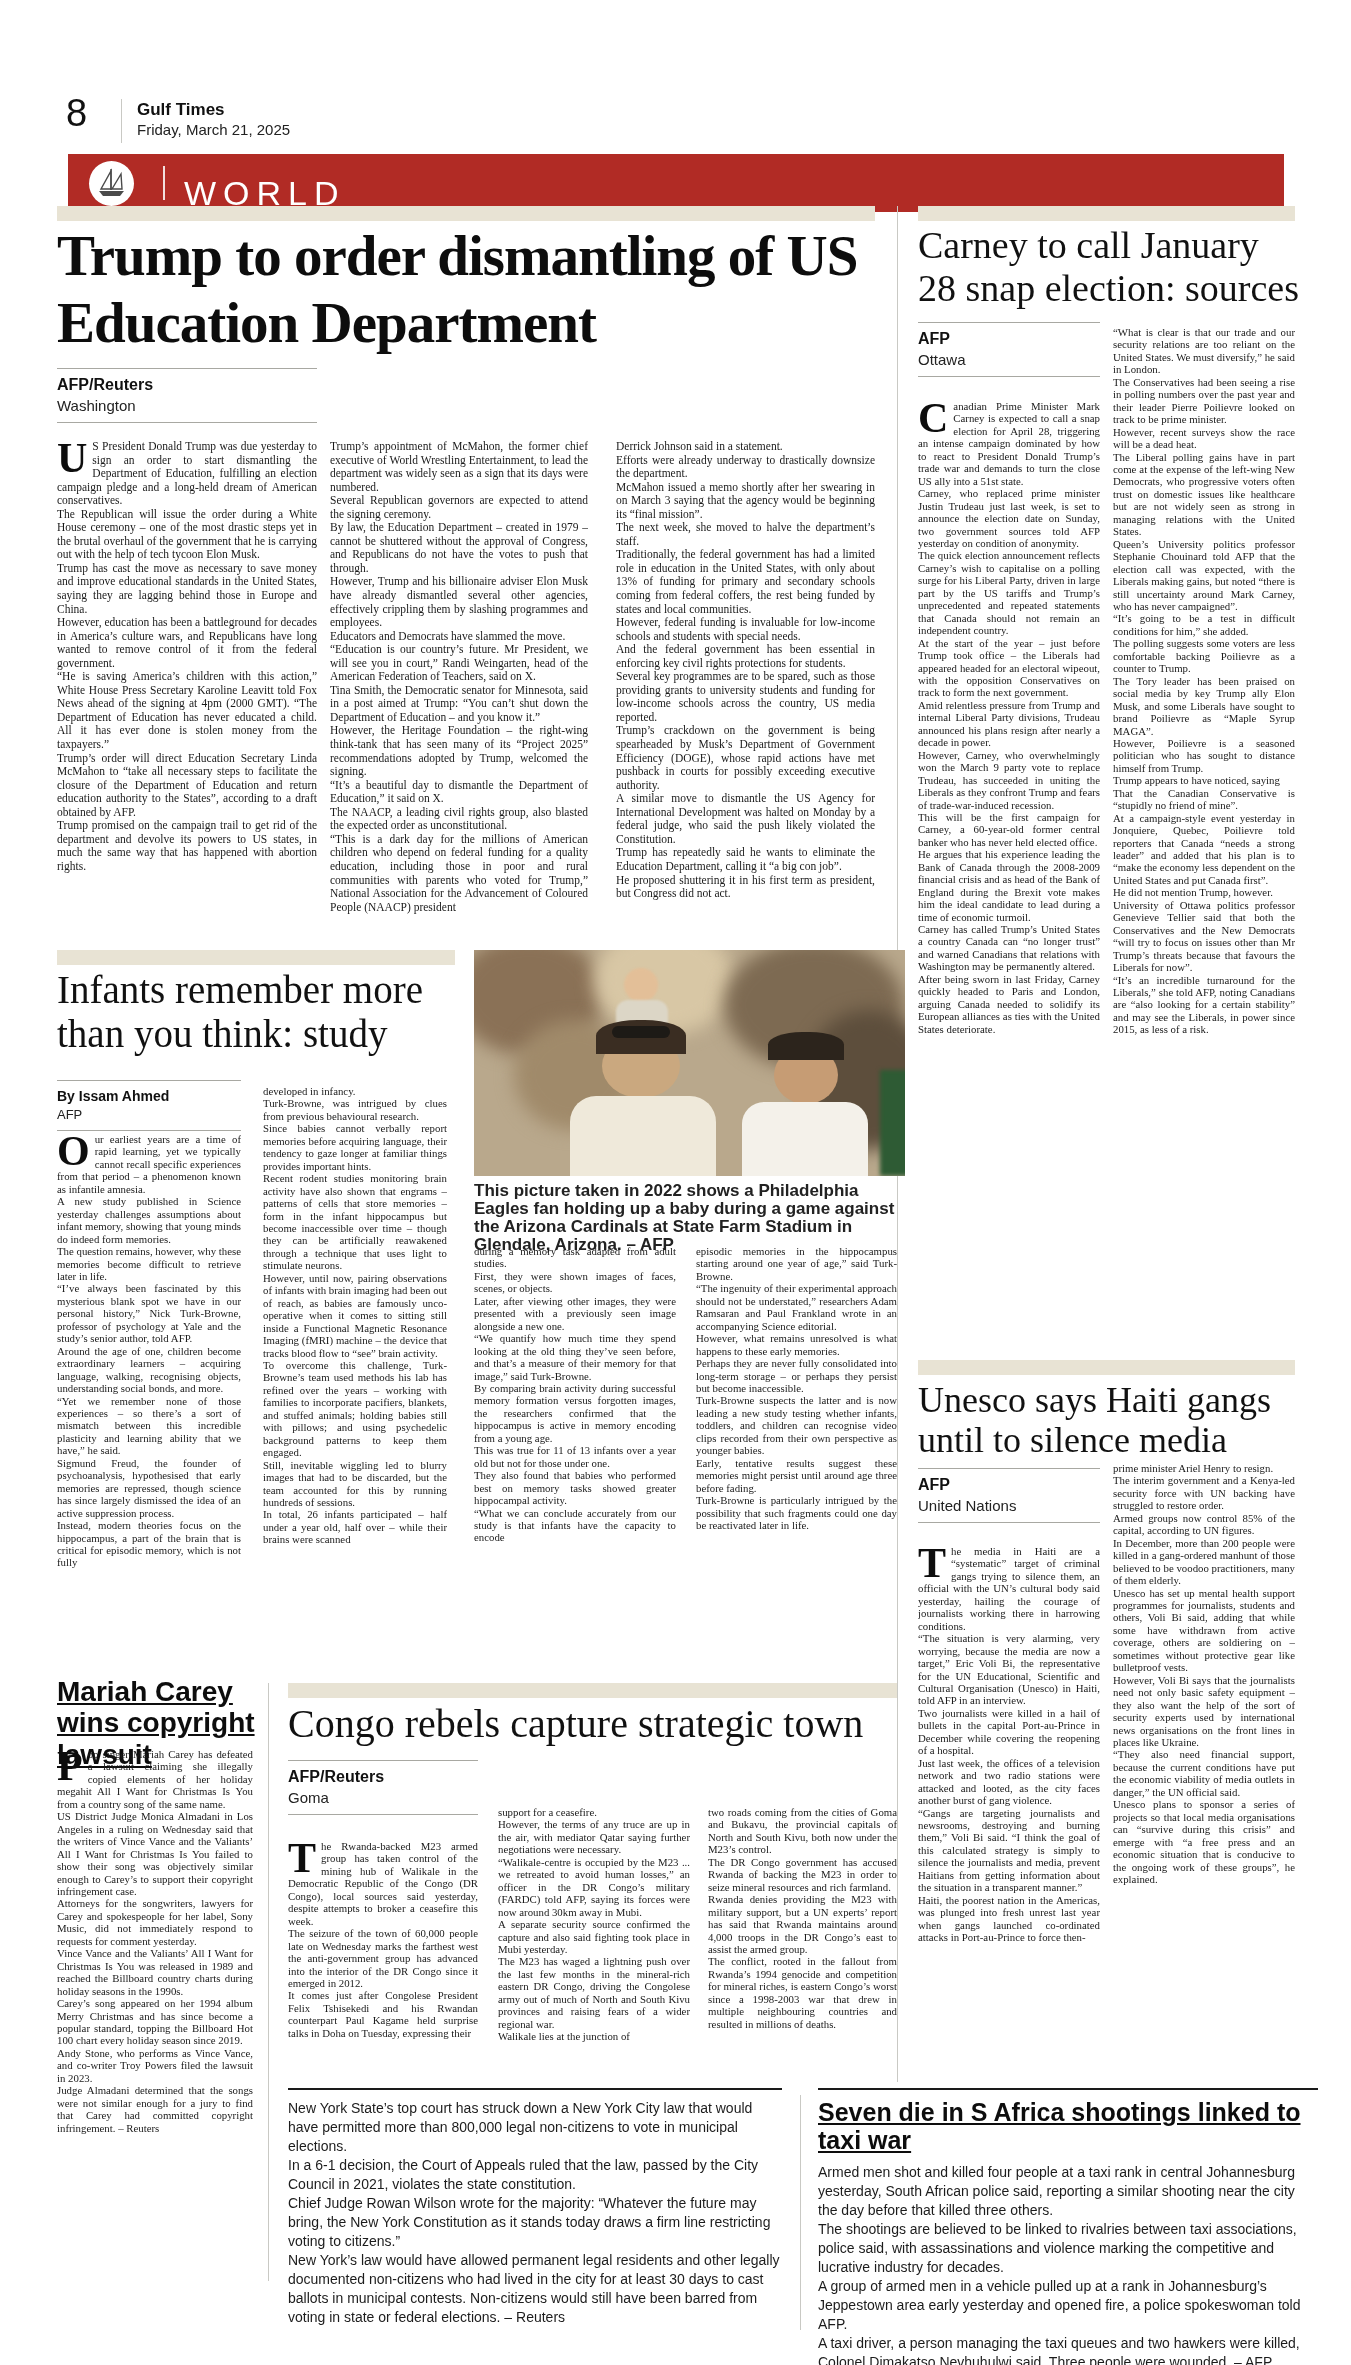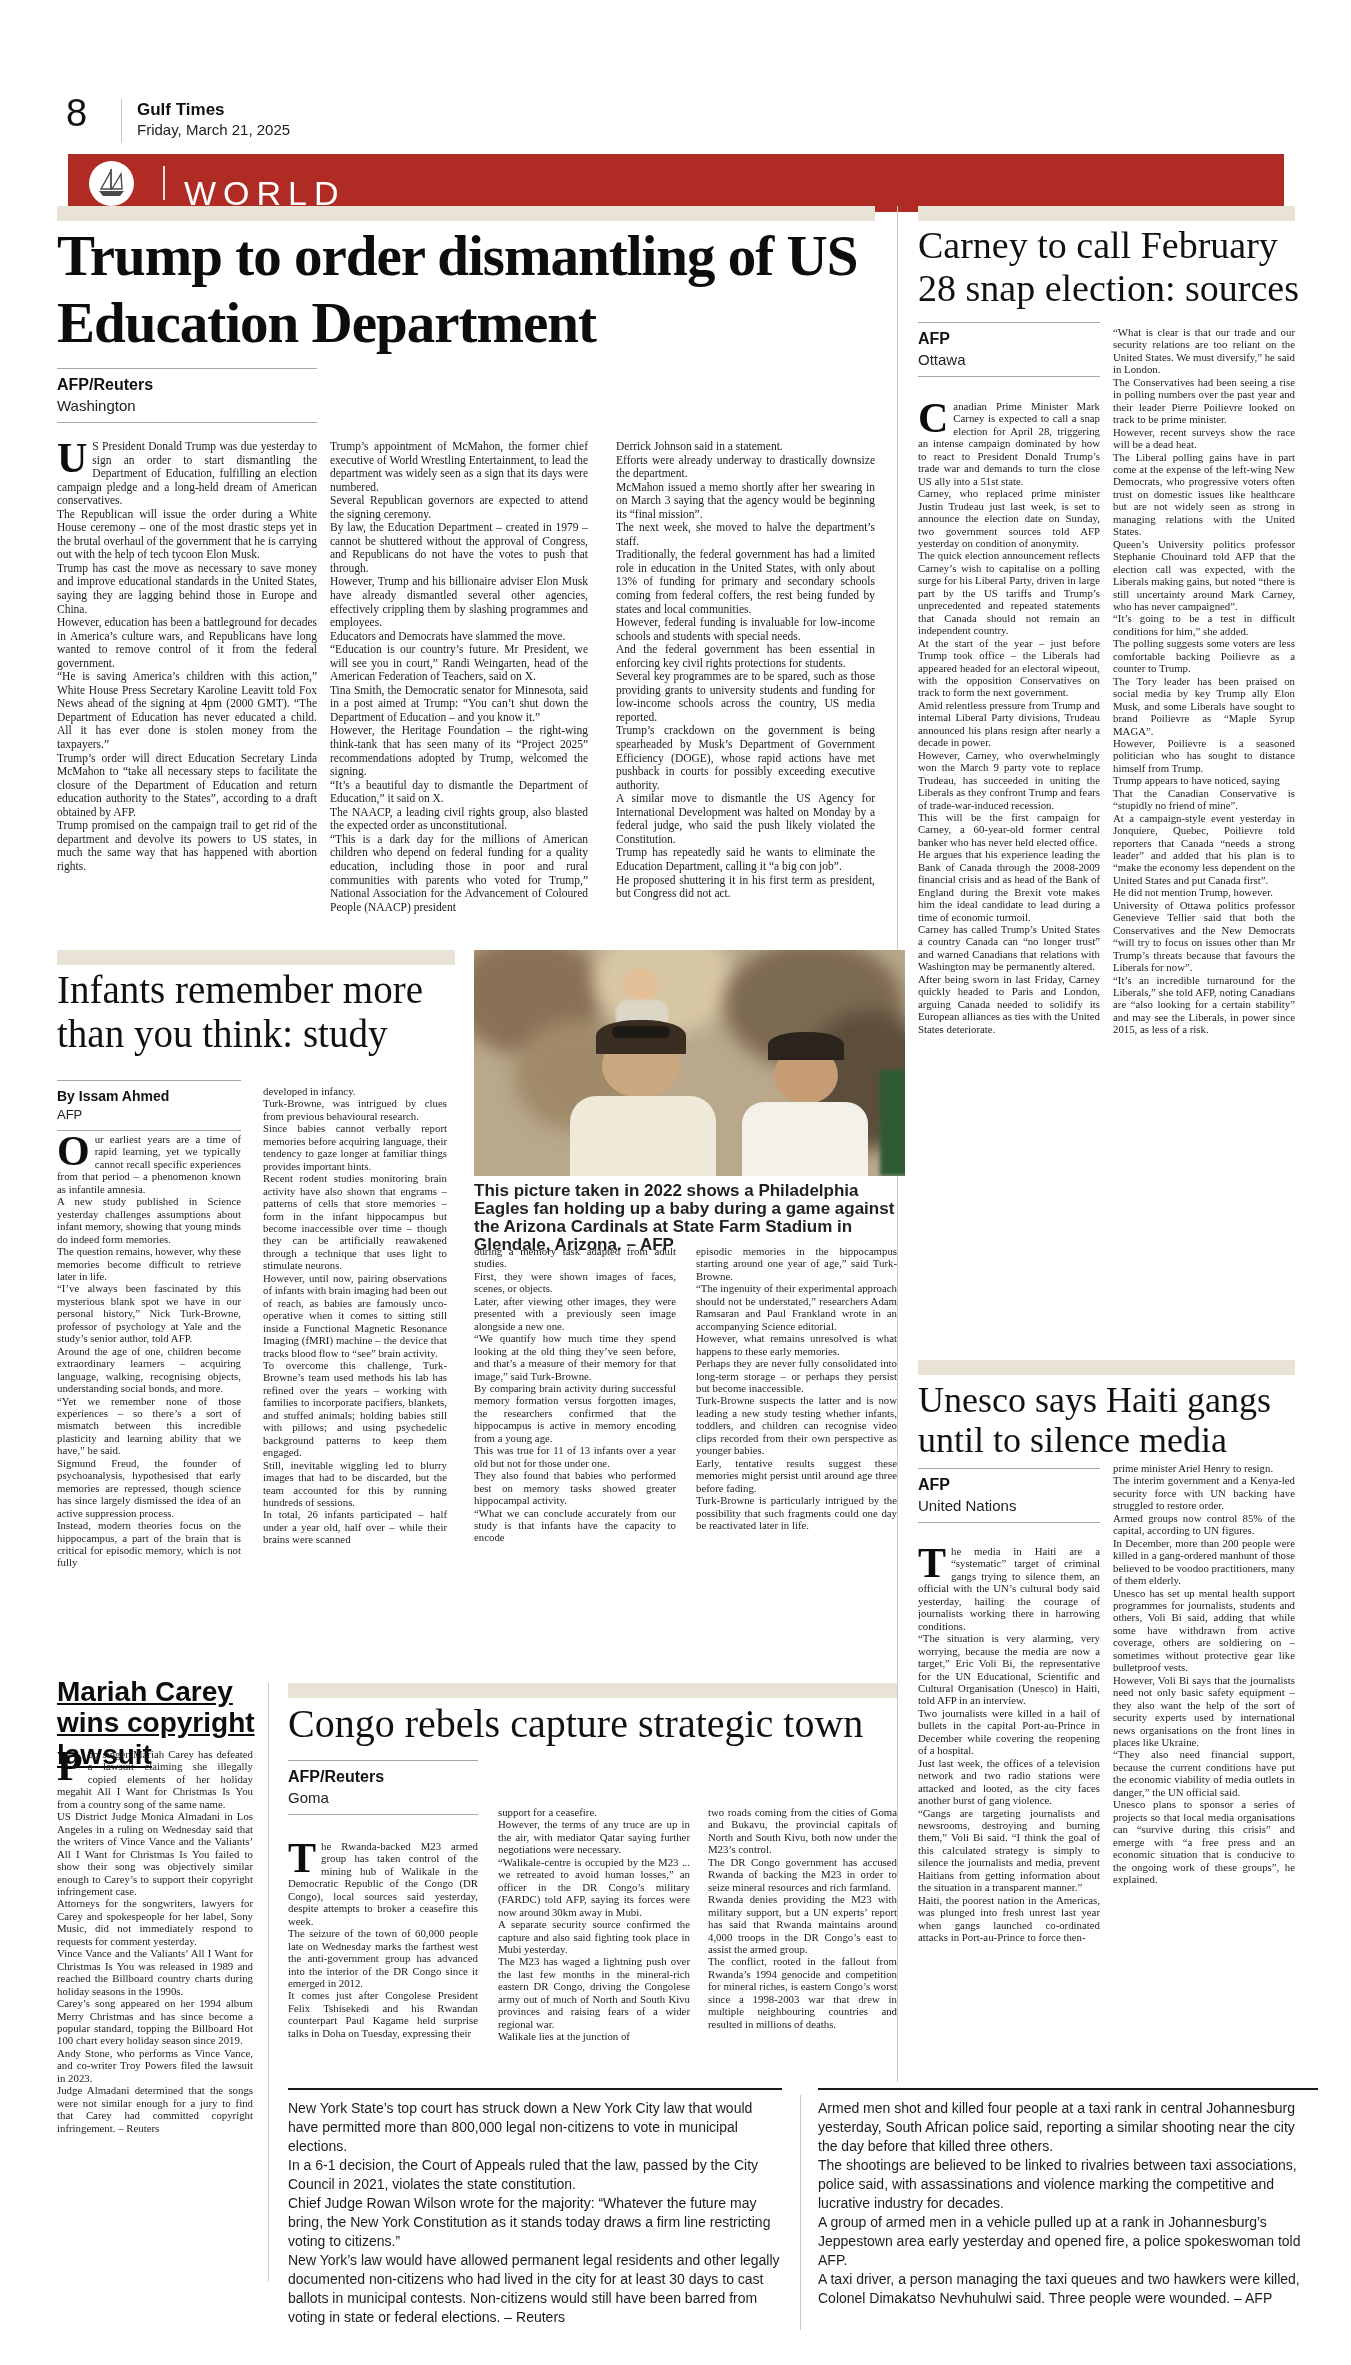--- a/index.html
+++ b/index.html
@@ -83,21 +83,21 @@
 And the federal government has been essential in enforcing key civil rights protections for students.
 Several key programmes are to be spared, such as those providing grants to university students and funding for low-income schools across the country, US media reported.
 Trump’s crackdown on the government is being spearheaded by Musk’s Department of Government Efficiency (DOGE), whose rapid actions have met pushback in courts for possibly exceeding executive authority.
 A similar move to dismantle the US Agency for International Development was halted on Monday by a federal judge, who said the push likely violated the Constitution.
 Trump has repeatedly said he wants to eliminate the Education Department, calling it “a big con job”.
 He proposed shuttering it in his first term as president, but Congress did not act.</div>
 
 <div class="abs rule-v" style="left:897px;top:206px;height:1876px;"></div>
 
 <div class="abs kicker" style="left:918px;top:206px;width:377px;"></div>
-<h2 class="abs lighthead" style="left:918px;top:224px;width:385px;margin:0;font-size:38px;">Carney to call February 28 snap election: sources</h2>
+<h2 class="abs lighthead" style="left:918px;top:224px;width:385px;margin:0;font-size:38px;">Carney to call January 28 snap election: sources</h2>
 <div class="abs byline" style="left:918px;top:322px;width:182px;">
   <div class="src">AFP</div>
   <div class="loc">Ottawa</div>
 </div>
 <div class="abs coltext nar-col" style="left:918px;top:400px;width:182px;height:938px;overflow:hidden;"><span class="dropcap">C</span><span>anadian Prime Minister Mark Carney is expected to call a snap election for April 28, triggering an intense campaign dominated by how to react to President Donald Trump’s trade war and demands to turn the close US ally into a 51st state.
 Carney, who replaced prime minister Justin Trudeau just last week, is set to announce the election date on Sunday, two government sources told AFP yesterday on condition of anonymity.
 The quick election announcement reflects Carney’s wish to capitalise on a polling surge for his Liberal Party, driven in large part by the US tariffs and Trump’s unprecedented and repeated statements that Canada should not remain an independent country.
 At the start of the year – just before Trump took office – the Liberals had appeared headed for an electoral wipeout, with the opposition Conservatives on track to form the next government.
 Amid relentless pressure from Trump and internal Liberal Party divisions, Trudeau announced his plans resign after nearly a decade in power.
 However, Carney, who overwhelmingly won the March 9 party vote to replace Trudeau, has succeeded in uniting the Liberals as they confront Trump and fears of trade-war-induced recession.
@@ -235,17 +235,18 @@
 Unesco plans to sponsor a series of projects so that local media organisations can “survive during this crisis” and emerge with “a free press and an economic situation that is conducive to the ongoing work of these groups”, he explained.</div>
 
 <div class="abs brief" style="left:288px;top:2088px;width:494px;">
   <div class="btext">New York State’s top court has struck down a New York City law that would have permitted more than 800,000 legal non-citizens to vote in municipal elections.
 In a 6-1 decision, the Court of Appeals ruled that the law, passed by the City Council in 2021, violates the state constitution.
 Chief Judge Rowan Wilson wrote for the majority: “Whatever the future may bring, the New York Constitution as it stands today draws a firm line restricting voting to citizens.”
 New York’s law would have allowed permanent legal residents and other legally documented non-citizens who had lived in the city for at least 30 days to cast ballots in municipal contests. Non-citizens would still have been barred from voting in state or federal elections. – Reuters</div>
 </div>
 <div class="abs rule-v" style="left:800px;top:2095px;height:235px;"></div>
 <div class="abs brief" style="left:818px;top:2088px;width:500px;">
+  <h3 class="sanshead">Seven die in S Africa shootings linked to taxi war</h3>
   <div class="btext">Armed men shot and killed four people at a taxi rank in central Johannesburg yesterday, South African police said, reporting a similar shooting near the city the day before that killed three others.
 The shootings are believed to be linked to rivalries between taxi associations, police said, with assassinations and violence marking the competitive and lucrative industry for decades.
 A group of armed men in a vehicle pulled up at a rank in Johannesburg’s Jeppestown area early yesterday and opened fire, a police spokeswoman told AFP.
 A taxi driver, a person managing the taxi queues and two hawkers were killed, Colonel Dimakatso Nevhuhulwi said. Three people were wounded. – AFP</div>
 </div>
 
 </body></html>

